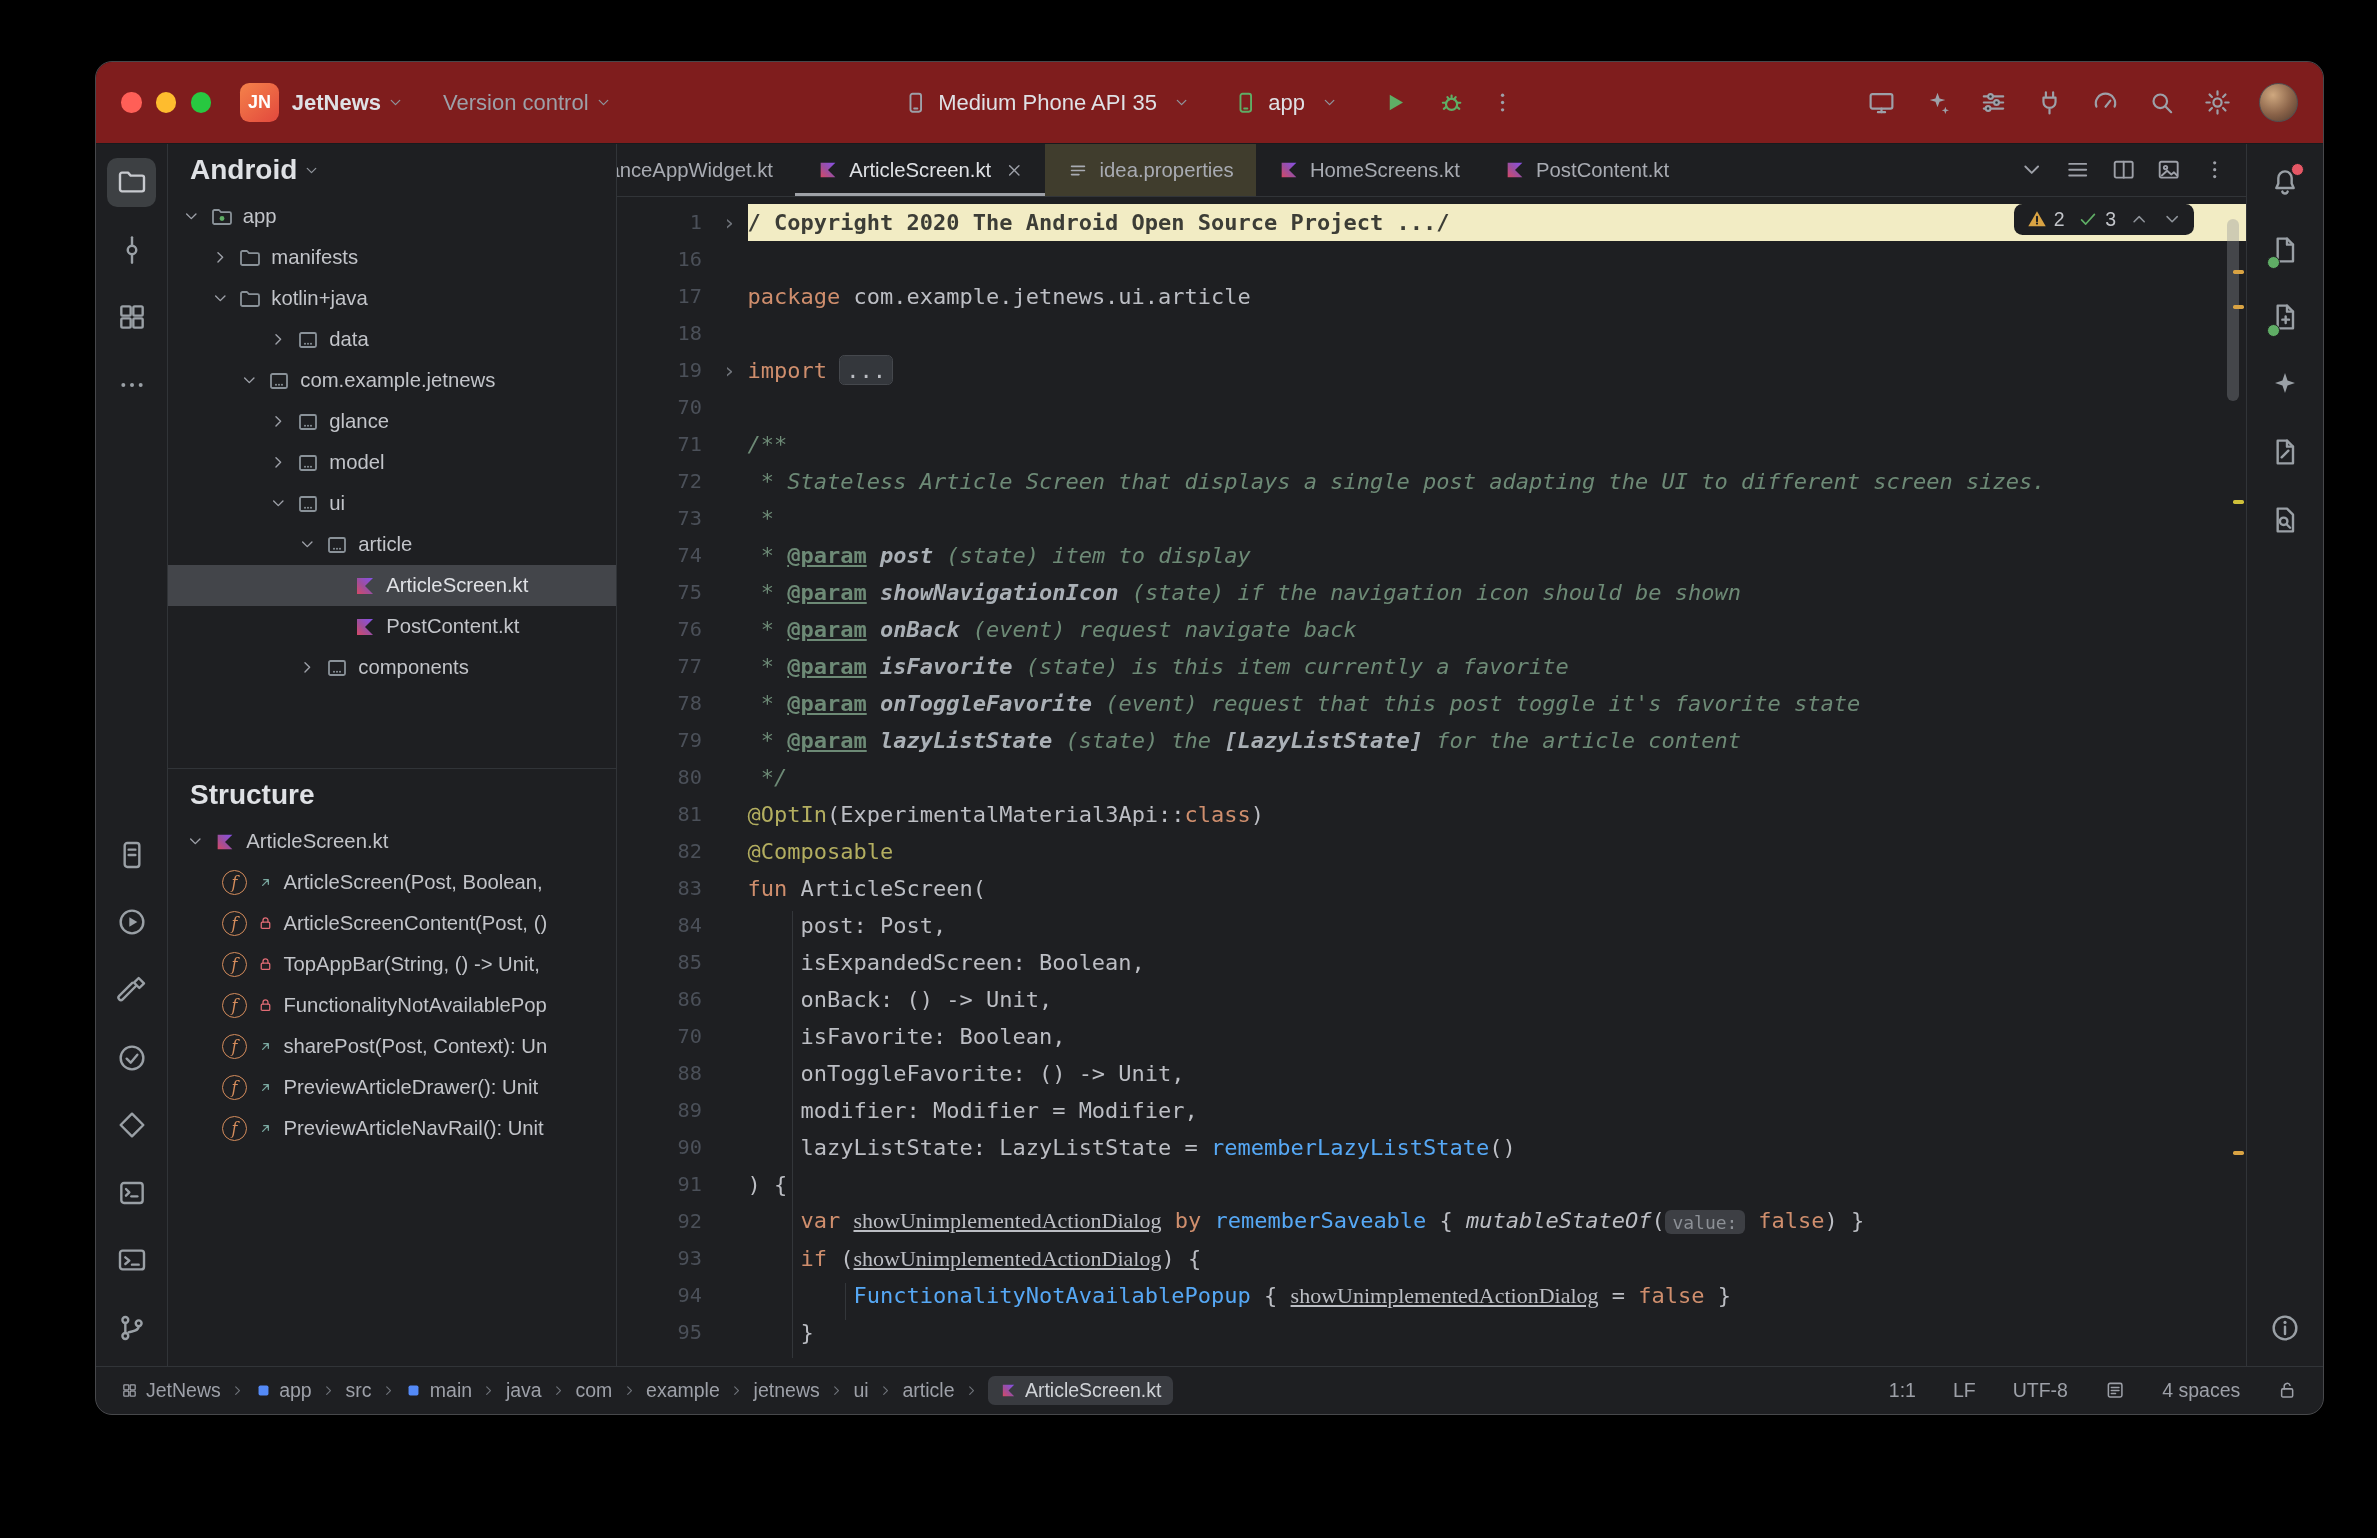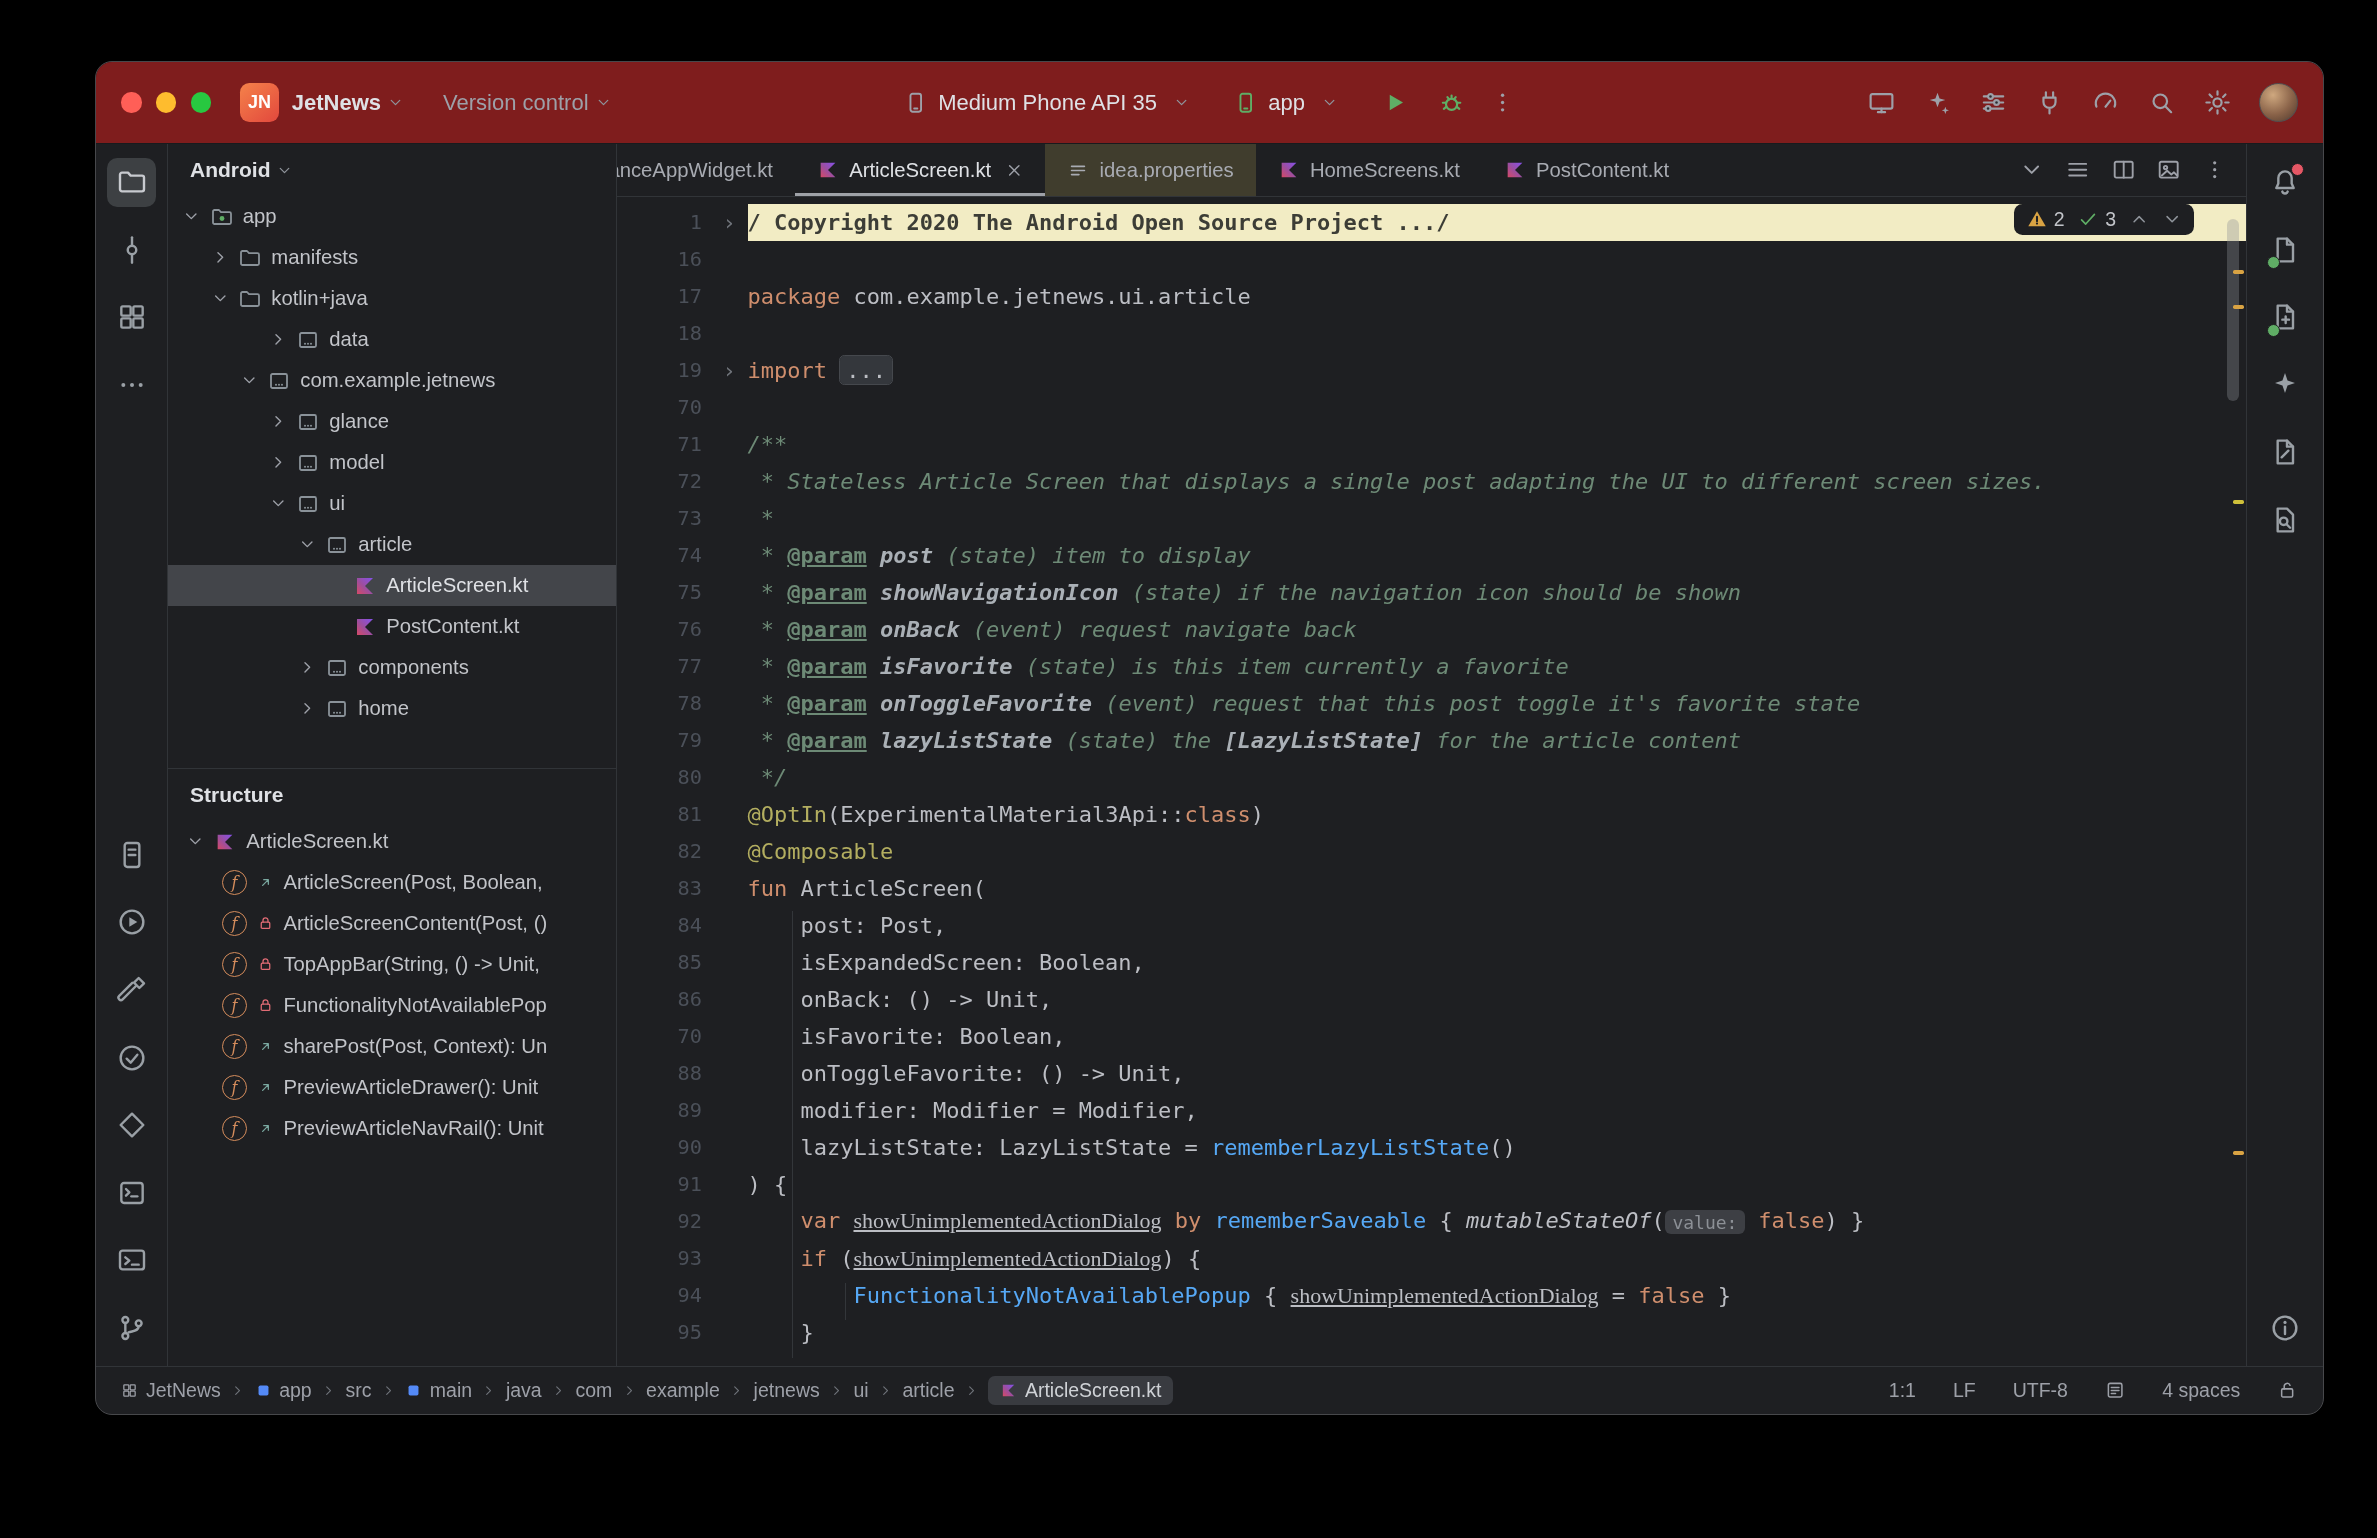--- a/index.html
+++ b/index.html
@@ -36,21 +36,21 @@
   .rail-icon{color:#9aa0a6;width:49px;height:49px;border-radius:10.2px;display:flex;align-items:center;justify-content:center;position:relative;flex:0 0 auto;}
   .rail-icon.active{background:#3d4043;color:#c8cacf;}
   .badge{position:absolute;width:11px;height:11px;border-radius:50%;border:1.7px solid #1e1f22;}
   .badge.red{background:#e55765;top:5.1px;right:6px;}
   .badge.green{background:#5fad65;bottom:5.1px;left:6px;}
   
   .sidebar{width:448px;flex:0 0 auto;border-right:0.8px solid #313438;display:flex;flex-direction:column;min-height:0;background:#1e1f22;}
   .project-section{height:624px;flex:0 0 auto;display:flex;flex-direction:column;overflow:hidden;}
   .structure-section{flex:1;border-top:0.8px solid #313438;display:flex;flex-direction:column;overflow:hidden;}
   .panel-header{height:52px;flex:0 0 auto;display:flex;align-items:center;padding:0 22px;}
-  .panel-title{font-size:21px;font-weight:600;color:#dfe1e5;text-align:center;}
+  .panel-title{font-size:28px;font-weight:600;color:#dfe1e5;text-align:center;}
   .tree{overflow:hidden;}
   .tree-row{height:41px;display:flex;align-items:center;font-size:20.3px;color:#c2c4c9;white-space:nowrap;cursor:default;}
   .tree-row.selected{background:#43454a;color:#dfe1e5;}
   .tr-chev{width:30.5px;flex:0 0 auto;display:flex;justify-content:center;color:#9da0a8;}
   .tr-icon{width:29px;flex:0 0 auto;display:flex;justify-content:center;color:#8a9299;margin-right:6.8px;}
   .fn-badge{width:23px;height:23px;flex:0 0 auto;border-radius:50%;border:1.7px solid #d48c5c;color:#d48c5c;
             font-size:16px;font-style:italic;font-family:"DejaVu Serif",serif;display:flex;align-items:center;justify-content:center;}
   .vis-icon{width:22px;flex:0 0 auto;display:flex;justify-content:center;margin:0 6.8px 0 7.6px;}
   .vis-private{color:#e06c75}.vis-public{color:#7aa8a0}
   
@@ -505,36 +505,20 @@
               <span class="tr-icon">
                 <svg viewBox="0 0 24 24" width="24" height="24" fill="none" stroke="currentColor" stroke-width="1.8" stroke-linecap="round" stroke-linejoin="round">
                   <rect x="4" y="5" width="16" height="14" rx="1.5"></rect>
                   <circle cx="9" cy="15.8" r="1" fill="currentColor" stroke="none"></circle>
                   <circle cx="12" cy="15.8" r="1" fill="currentColor" stroke="none"></circle>
                   <circle cx="15" cy="15.8" r="1" fill="currentColor" stroke="none"></circle>
                 </svg>
               </span>
               <span class="tr-label">components</span>
             </div>
-            <div class="tree-row" style="padding-left: 124px;">
-              <span class="tr-chev">
-                <svg viewBox="0 0 24 24" width="18.6" height="18.6" fill="none" stroke="currentColor" stroke-width="1.8" stroke-linecap="round" stroke-linejoin="round">
-                  <polyline points="9 6 15 12 9 18"></polyline>
-                </svg>
-              </span>
-              <span class="tr-icon">
-                <svg viewBox="0 0 24 24" width="24" height="24" fill="none" stroke="currentColor" stroke-width="1.8" stroke-linecap="round" stroke-linejoin="round">
-                  <rect x="4" y="5" width="16" height="14" rx="1.5"></rect>
-                  <circle cx="9" cy="15.8" r="1" fill="currentColor" stroke="none"></circle>
-                  <circle cx="12" cy="15.8" r="1" fill="currentColor" stroke="none"></circle>
-                  <circle cx="15" cy="15.8" r="1" fill="currentColor" stroke="none"></circle>
-                </svg>
-              </span>
-              <span class="tr-label">home</span>
-            </div>
           </div>
       </div>
       <div class="structure-section">
         <div class="panel-header">
           <span class="panel-title">Structure</span>
         </div>
         <div class="tree" id="structure-tree">
             <div class="tree-row" style="padding-left: 12px;">
               <span class="tr-chev">
                 <svg viewBox="0 0 24 24" width="18.6" height="18.6" fill="none" stroke="currentColor" stroke-width="1.8" stroke-linecap="round" stroke-linejoin="round">

